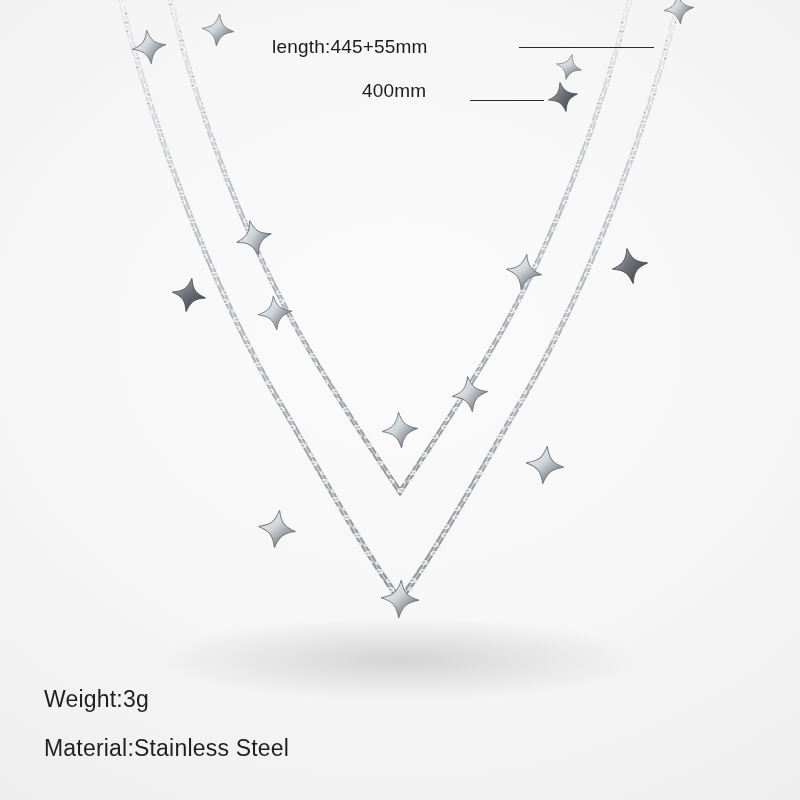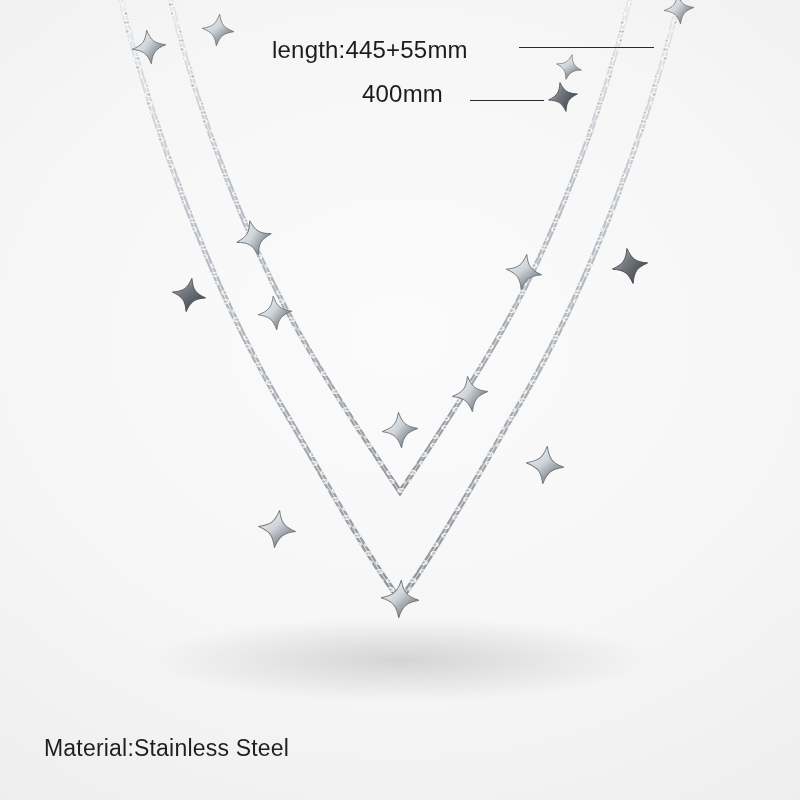--- a/index.html
+++ b/index.html
@@ -22,21 +22,21 @@
   .necklace-svg {
     position: absolute;
     left: 0;
     top: 0;
     width: 800px;
     height: 800px;
   }
   .annotation {
     position: absolute;
     color: #1c1c1c;
-    font-size: 24px;
+    font-size: 19px;
     letter-spacing: 0.2px;
     white-space: nowrap;
     text-align: right;
   }
   #annotation-length {
     left: 272px;
     top: 36px;
   }
   #annotation-drop {
     left: 362px;
@@ -160,15 +160,16 @@
                C 418,465 450,418 485,360 C 552,250 604,110 632,-10" fill="none" stroke="#9aa0a6" stroke-width="6"></path>
     </g>
   </svg>
 
   <div class="leader" id="leader-length"></div>
   <div class="leader" id="leader-drop"></div>
 
   <div class="annotation" id="annotation-length">length:445+55mm</div>
   <div class="annotation" id="annotation-drop">400mm</div>
 
+  <div class="spec" id="spec-weight">Weight:3g</div>
   <div class="spec" id="spec-material">Material:Stainless Steel</div>
 
 </div>
 
 </body></html>

